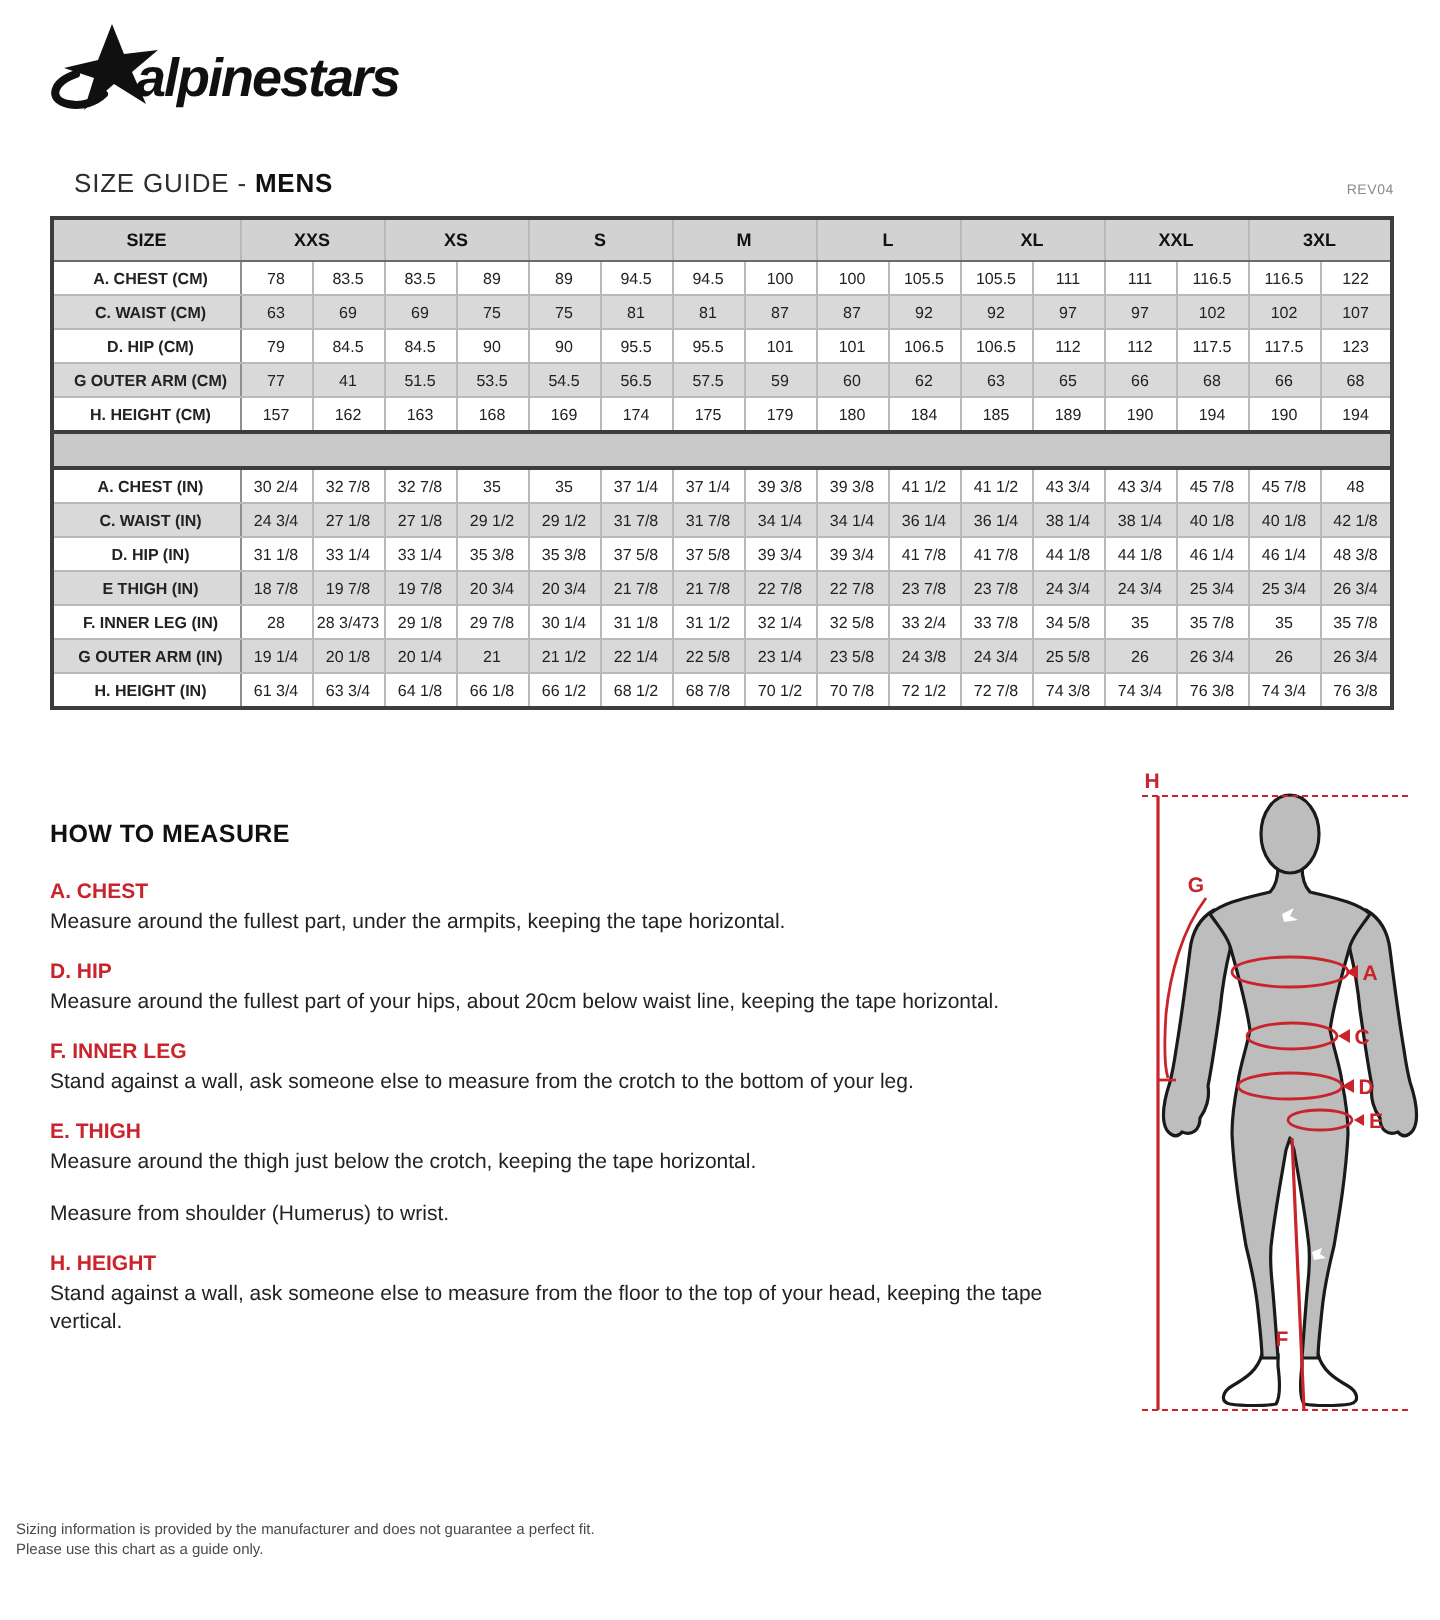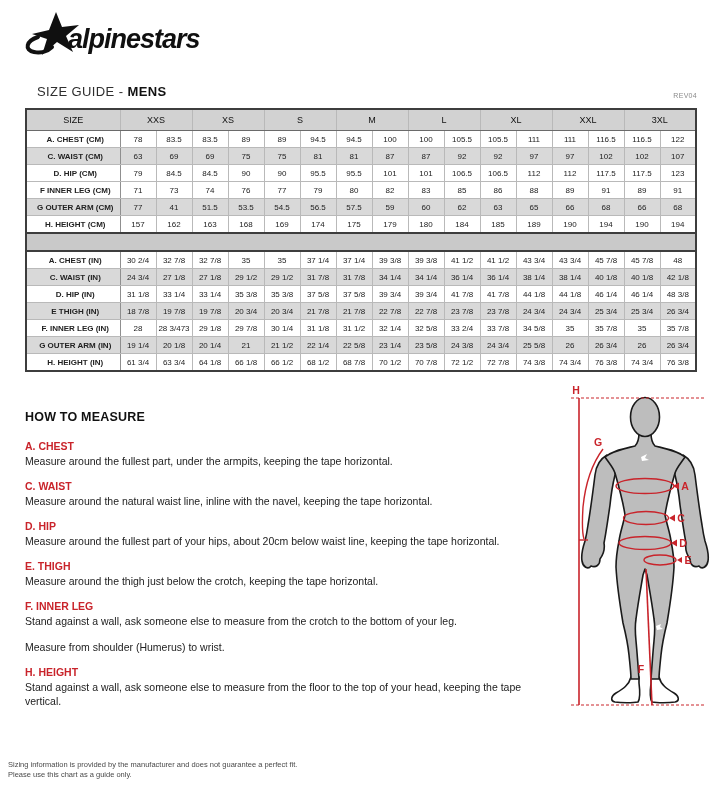--- a/index.html
+++ b/index.html
@@ -14,21 +14,21 @@
              justify-content:space-between;align-items:flex-end;}
   .title{font-size:13px;letter-spacing:.4px;color:#2e2e2e;font-weight:500;margin-left:12px;}
   .title .bold{font-weight:800;color:#111;}
   .rev{font-size:7px;color:#8a8a8a;letter-spacing:.3px;}
 
   
   table.size-table{position:absolute;left:25px;top:108px;width:672px;
     border-collapse:collapse;table-layout:fixed;border:2px solid #3d3d3d;}
   table.size-table th,table.size-table td{
     border:1px solid #b9b9b9;text-align:center;padding:0;overflow:hidden;white-space:nowrap;}
-  table.size-table thead th{height:20px;background:#d2d2d2;font-size:9px;font-weight:400;
+  table.size-table thead th{height:20px;background:#d2d2d2;font-size:9px;font-weight:700;
     color:#111;border-bottom:1px solid #6a6a6a;}
   table.size-table tbody td{height:16px;font-size:8px;color:#222;}
   td.row-label{text-align:center;font-weight:800;font-size:7.6px;
     padding-left:4px !important;color:#111;border-right:1px solid #8f8f8f !important;}
   tr.shade td{background:#d9d9d9;}
   td.group-start{border-left:1px solid #949494;}
   tbody.sep-band td{height:6px;background:#c9c9c9;border-top:2px solid #3d3d3d;
     border-bottom:2px solid #3d3d3d;}
 
   
@@ -131,39 +131,20 @@
           <td>101</td>
           <td class="group-start">101</td>
           <td>106.5</td>
           <td class="group-start">106.5</td>
           <td>112</td>
           <td class="group-start">112</td>
           <td>117.5</td>
           <td class="group-start">117.5</td>
           <td>123</td>
         </tr>
-        <tr>
-          <td class="row-label">F INNER LEG (CM)</td>
-          <td class="group-start">71</td>
-          <td>73</td>
-          <td class="group-start">74</td>
-          <td>76</td>
-          <td class="group-start">77</td>
-          <td>79</td>
-          <td class="group-start">80</td>
-          <td>82</td>
-          <td class="group-start">83</td>
-          <td>85</td>
-          <td class="group-start">86</td>
-          <td>88</td>
-          <td class="group-start">89</td>
-          <td>91</td>
-          <td class="group-start">89</td>
-          <td>91</td>
-        </tr>
         <tr class="shade">
           <td class="row-label">G OUTER ARM (CM)</td>
           <td class="group-start">77</td>
           <td>41</td>
           <td class="group-start">51.5</td>
           <td>53.5</td>
           <td class="group-start">54.5</td>
           <td>56.5</td>
           <td class="group-start">57.5</td>
           <td>59</td>
@@ -339,34 +320,30 @@
   </table>
 
   <div class="howto">
     <h2>HOW TO MEASURE</h2>
     <div id="htm-list">
         <div class="htm-item">
           <div class="htm-label" style="color: rgb(201, 36, 43);">A. CHEST</div>
           <div class="htm-text">Measure around the fullest part, under the armpits, keeping the tape horizontal.</div>
         </div>
         <div class="htm-item">
-          <div class="htm-label" style="color: rgb(201, 36, 43);">C. WAIST</div>
-          <div class="htm-text">Measure around the natural waist line, inline with the navel, keeping the tape horizontal.</div>
-        </div>
-        <div class="htm-item">
           <div class="htm-label" style="color: rgb(201, 36, 43);">D. HIP</div>
           <div class="htm-text">Measure around the fullest part of your hips, about 20cm below waist line, keeping the tape horizontal.</div>
         </div>
         <div class="htm-item">
+          <div class="htm-label" style="color: rgb(201, 36, 43);">F. INNER LEG</div>
+          <div class="htm-text">Stand against a wall, ask someone else to measure from the crotch to the bottom of your leg.</div>
+        </div>
+        <div class="htm-item">
           <div class="htm-label" style="color: rgb(201, 36, 43);">E. THIGH</div>
           <div class="htm-text">Measure around the thigh just below the crotch, keeping the tape horizontal.</div>
-        </div>
-        <div class="htm-item">
-          <div class="htm-label" style="color: rgb(201, 36, 43);">F. INNER LEG</div>
-          <div class="htm-text">Stand against a wall, ask someone else to measure from the crotch to the bottom of your leg.</div>
         </div>
         <div class="htm-item">
           <div class="htm-text">Measure from shoulder (Humerus) to wrist.</div>
         </div>
         <div class="htm-item">
           <div class="htm-label" style="color: rgb(201, 36, 43);">H. HEIGHT</div>
           <div class="htm-text">Stand against a wall, ask someone else to measure from the floor to the top of your head, keeping the tape vertical.</div>
         </div>
       </div>
   </div>

